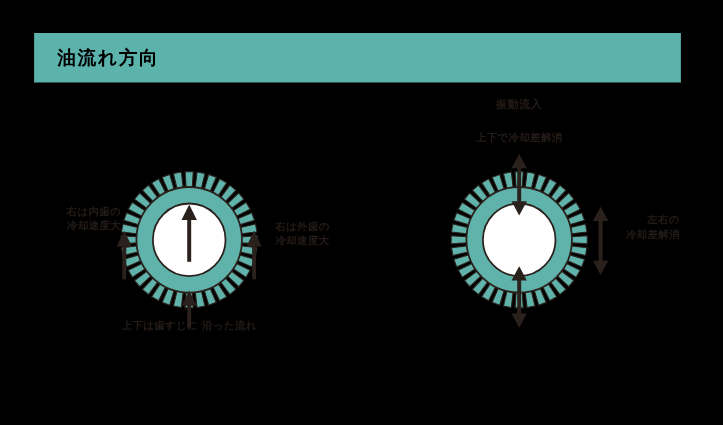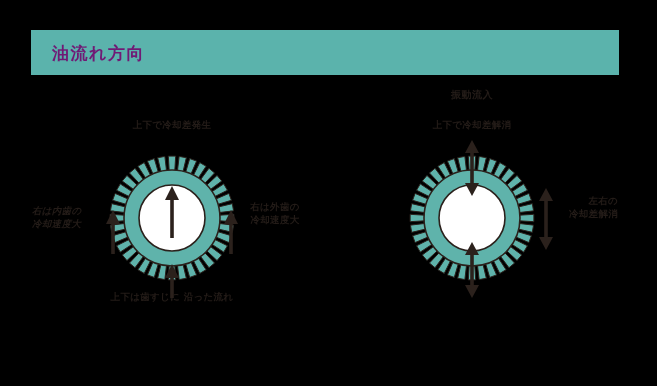--- a/index.html
+++ b/index.html
@@ -95,25 +95,24 @@
   .caption-side {
     position: absolute;
     color: #241c18;
     font-size: 9.5px;
     font-weight: bold;
     line-height: 13px;
     letter-spacing: 0.3px;
     white-space: pre-line;
   }
   .caption-side-left {
-    top: 122px;
+    top: 104px;
     left: 10px;
     width: 78px;
-    text-align: left;
-    font-style: italic;
+    text-align: right;
   }
   .caption-side-right {
     top: 118px;
     left: 210px;
     width: 86px;
     text-align: center;
   }
   .caption-side-right-2 {
     top: 112px;
     left: 206px;
@@ -129,27 +128,26 @@
     height: 160px;
   }
   .gear-svg { display: block; margin: 0 auto; }
 </style>
 </head>
 <body style="background: rgb(0, 0, 0);">
 
 <div class="stage" style="background: rgb(0, 0, 0);">
 
   <div class="header-bar" style="background: rgb(91, 179, 172);">
-    <div class="header-title" style="color: #701a75;">油流れ方向</div>
+    <div class="header-title" style="color: #000000;">油流れ方向</div>
   </div>
 
   <div class="panel panel-left">
 
 
-    <div class="caption-top" style="color: rgb(36, 28, 24);">上下で冷却差発生</div>
 
     <div class="caption-side caption-side-left" style="color: rgb(36, 28, 24);">右は内歯の
 冷却速度大</div>
 
     <div class="caption-side caption-side-right" style="color: rgb(36, 28, 24);">右は外歯の
 冷却速度大</div>
 
     <div class="caption-bottom" style="color: rgb(36, 28, 24);">上下は歯すじに
 沿った流れ</div>
 

